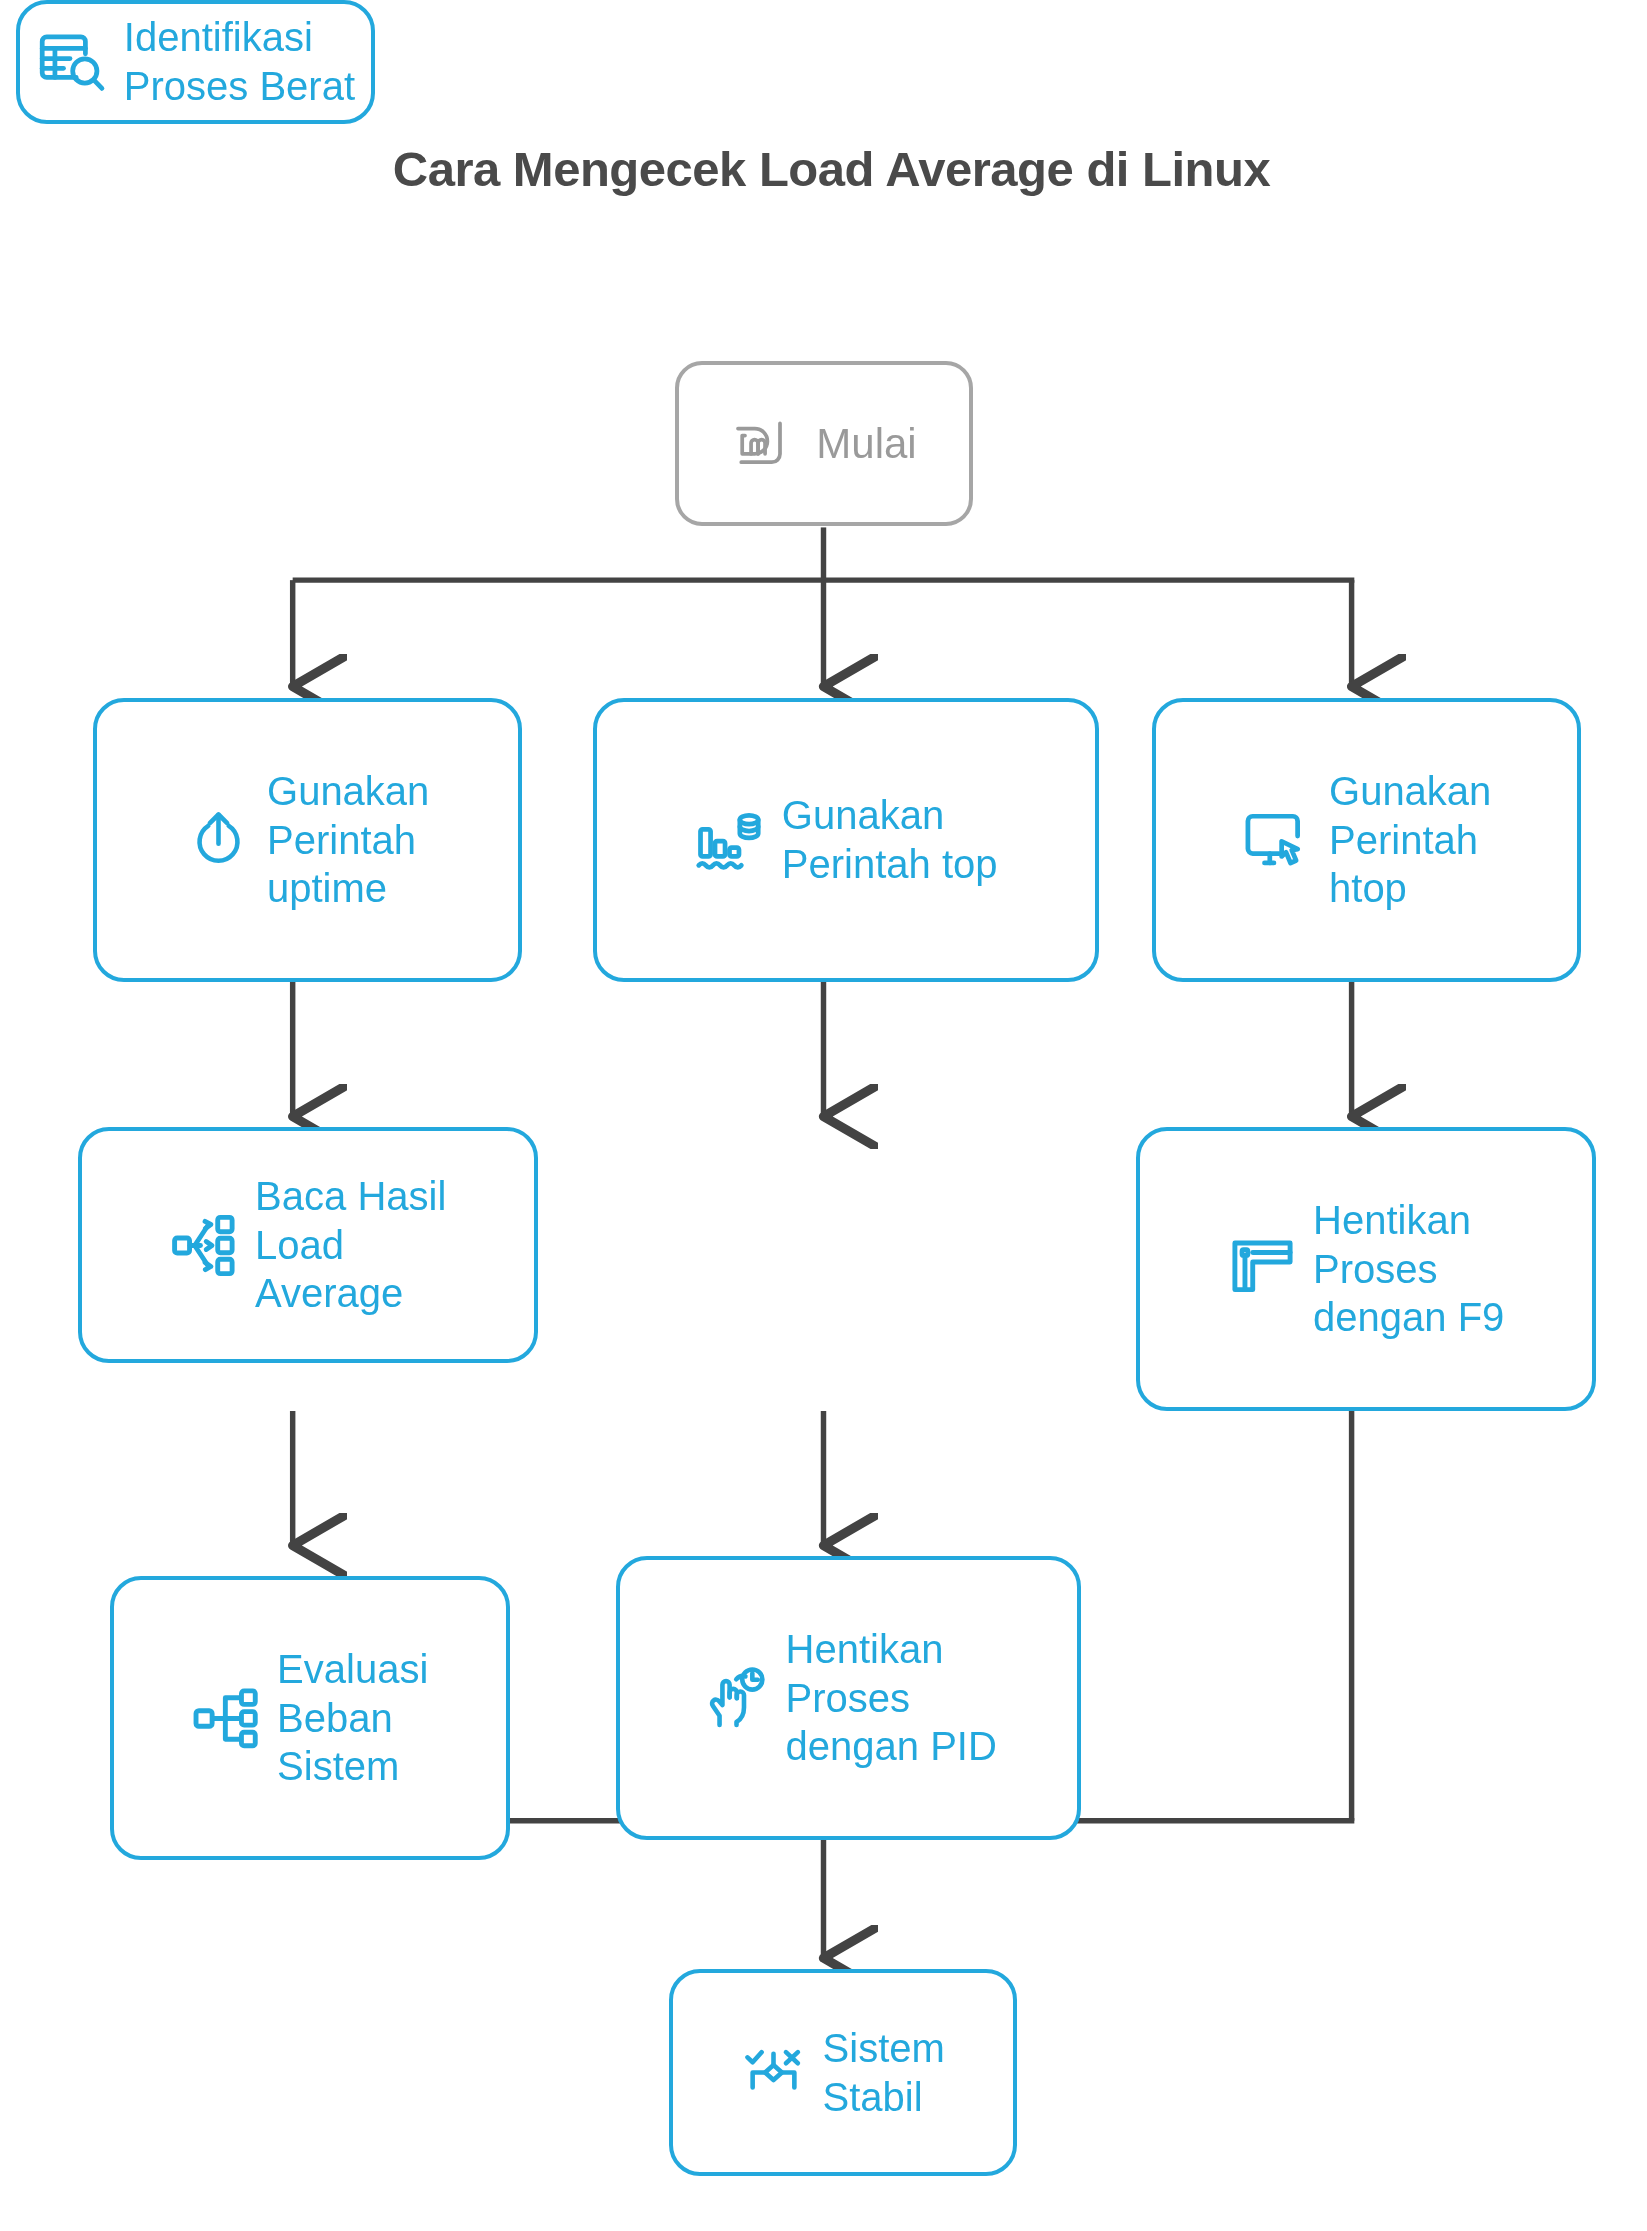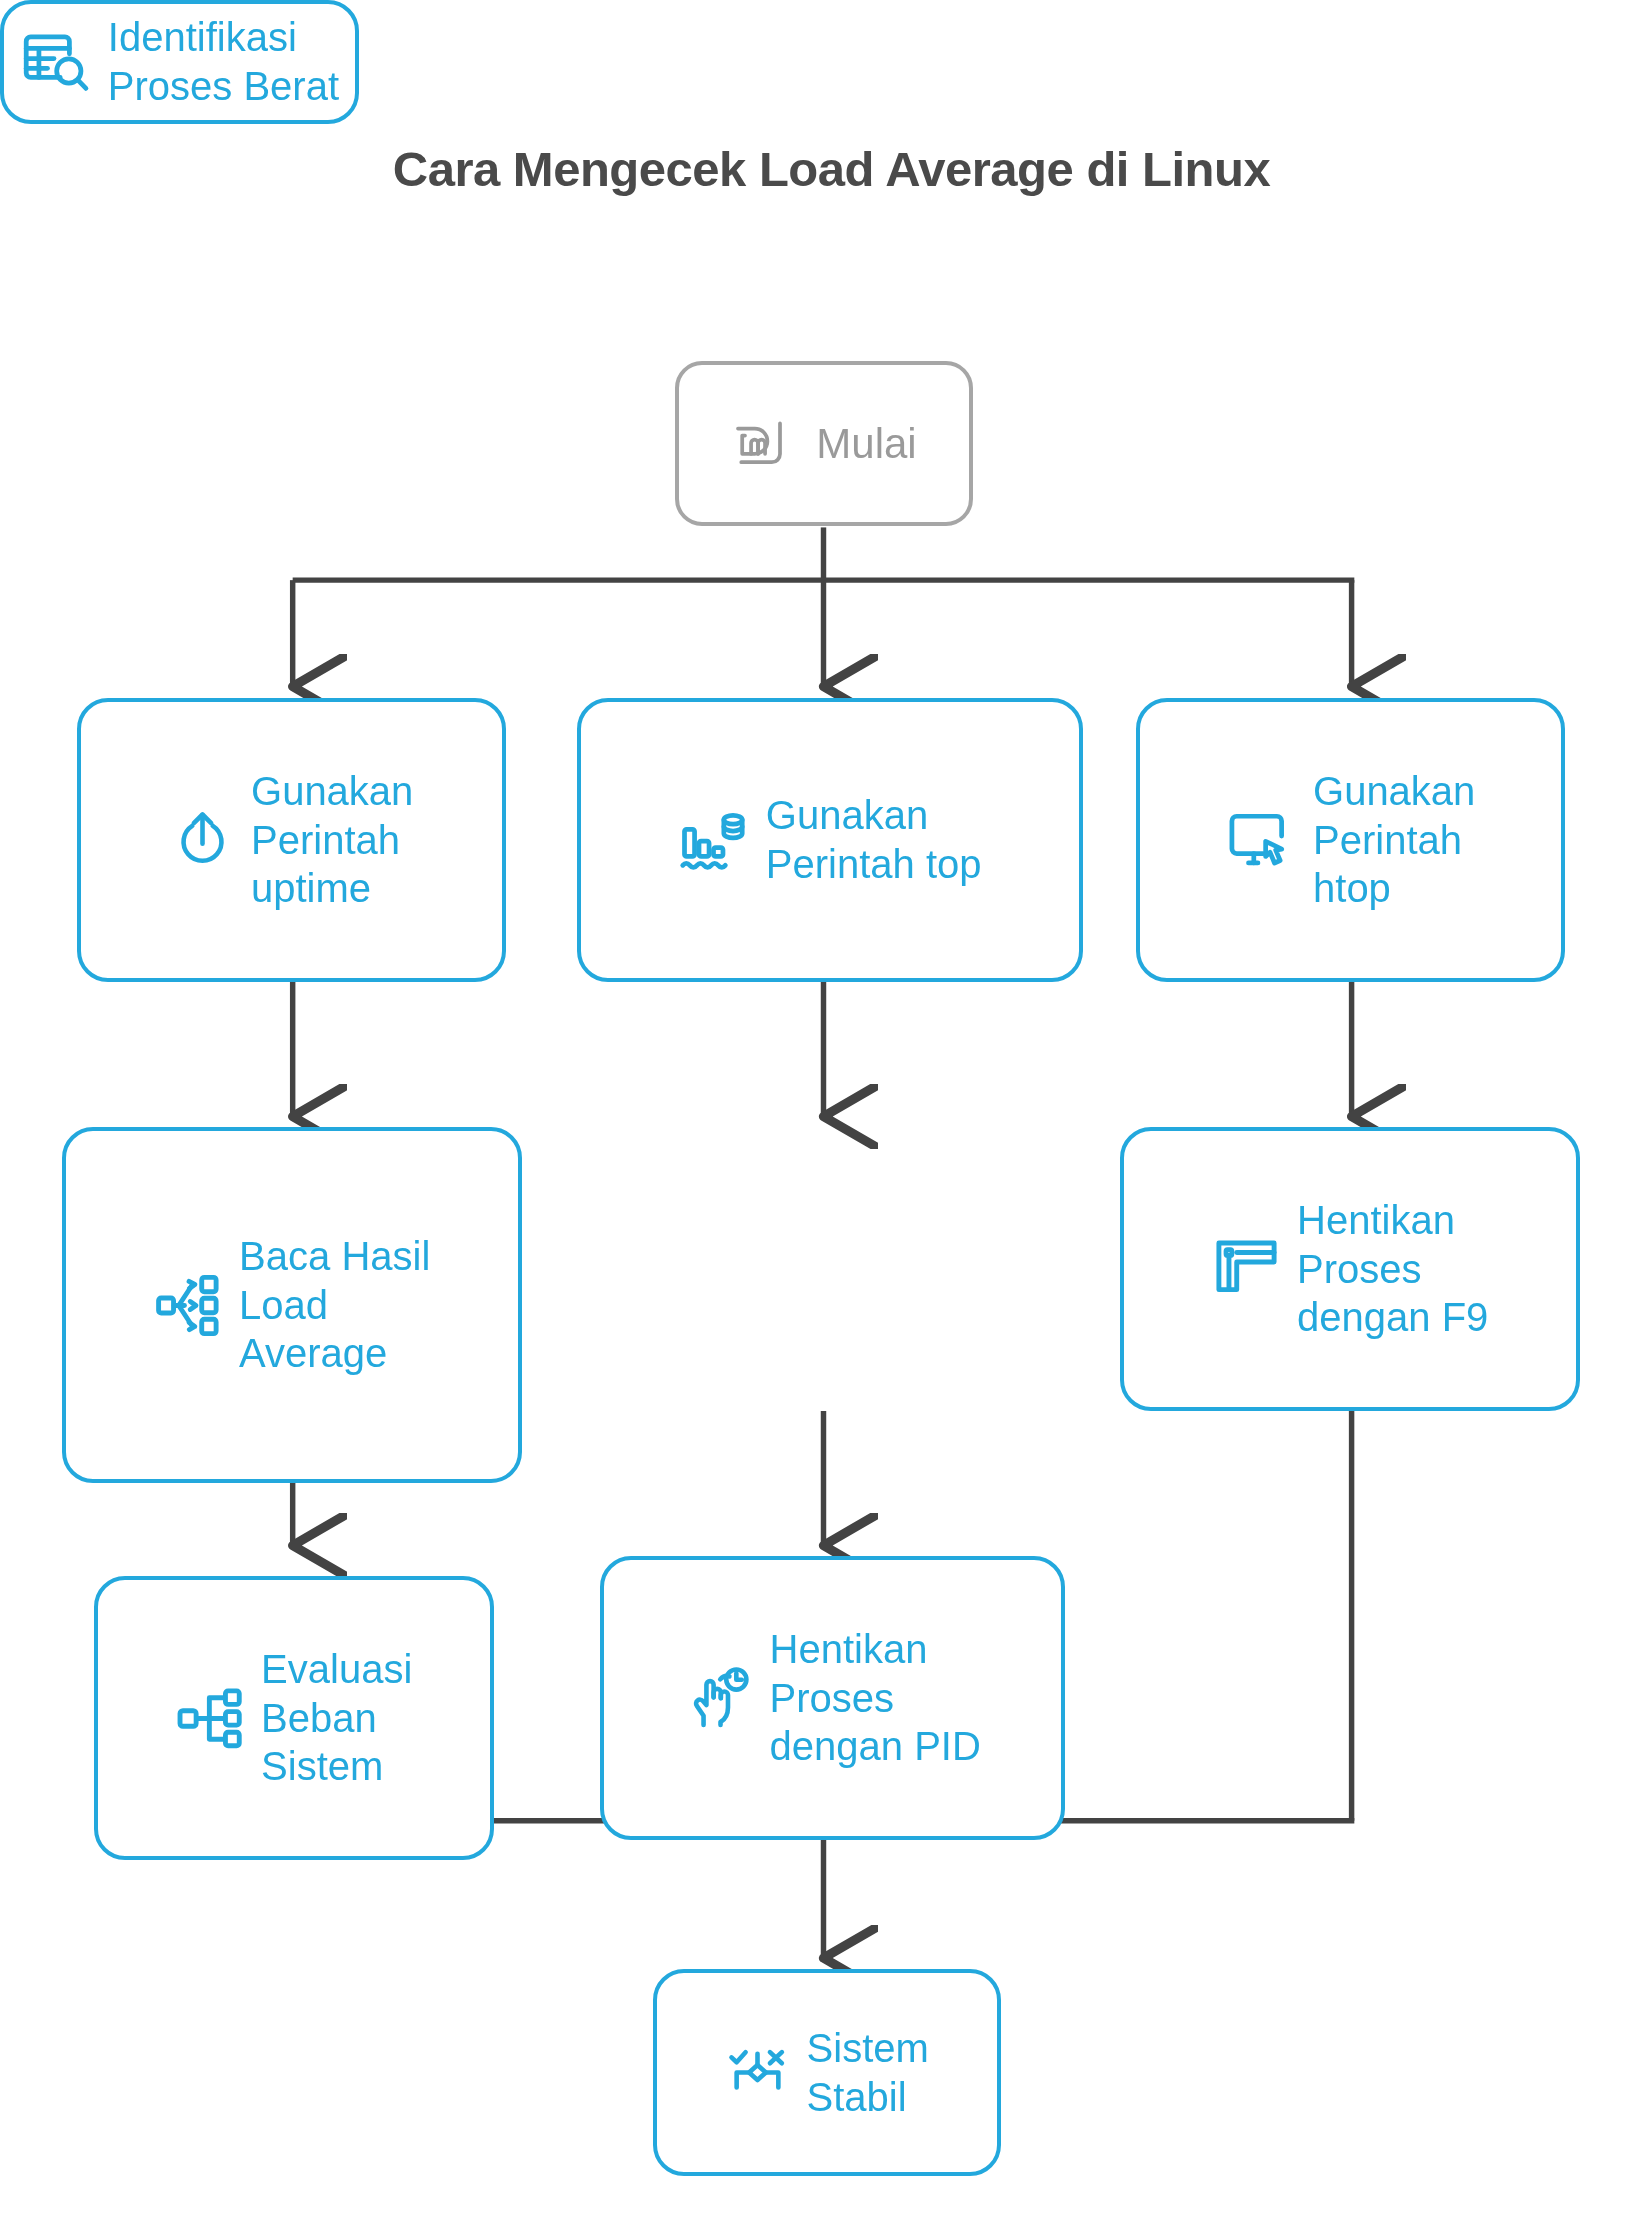--- a/index.html
+++ b/index.html
@@ -51,20 +51,21 @@
     flex-direction: row;
     align-items: center;
     justify-content: center;
     gap: 16.4px;
     border-radius: 31px;
     background: #ffffff;
     padding: 9px 16.4px;
   }
   .node.process {
     border: 4.5px solid #23a8dd;
+    margin-left: 16px;
   }
   .node.terminal-start {
     border: 4.5px solid #a6a6a6;
     border-radius: 27px;
   }
 
   .node-icon {
     flex: 0 0 auto;
     display: block;
     line-height: 0;
@@ -80,21 +81,21 @@
     color: #9a9a9a;
     font-size: 42px;
     white-space: nowrap;
   }
 
   
   #node-mulai       { left: 675px;  top: 361px;  width: 298px; height: 165px; gap: 29px; }
   #node-uptime      { left: 77px;   top: 698px;  width: 429px; height: 284px; }
   #node-top         { left: 577px;  top: 698px;  width: 506px; height: 284px; }
   #node-htop        { left: 1136px; top: 698px;  width: 429px; height: 284px; }
-  #node-baca        { left: 62px;   top: 1127px; width: 460px; height: 356px; }
+  #node-baca        { left: 62px;   top: 1127px; width: 460px; height: 236px; }
   #node-f9          { left: 1120px; top: 1127px; width: 460px; height: 284px; }
   #node-evaluasi    { left: 94px;  top: 1576px; width: 400px; height: 284px; }
   #node-pid         { left: 600px;  top: 1556px; width: 465px; height: 284px; }
   #node-stabil      { left: 653px;  top: 1969px; width: 348px; height: 207px; }
 
   
   #node-uptime .node-label,
   #node-htop .node-label,
   #node-baca .node-label,
   #node-f9 .node-label,

